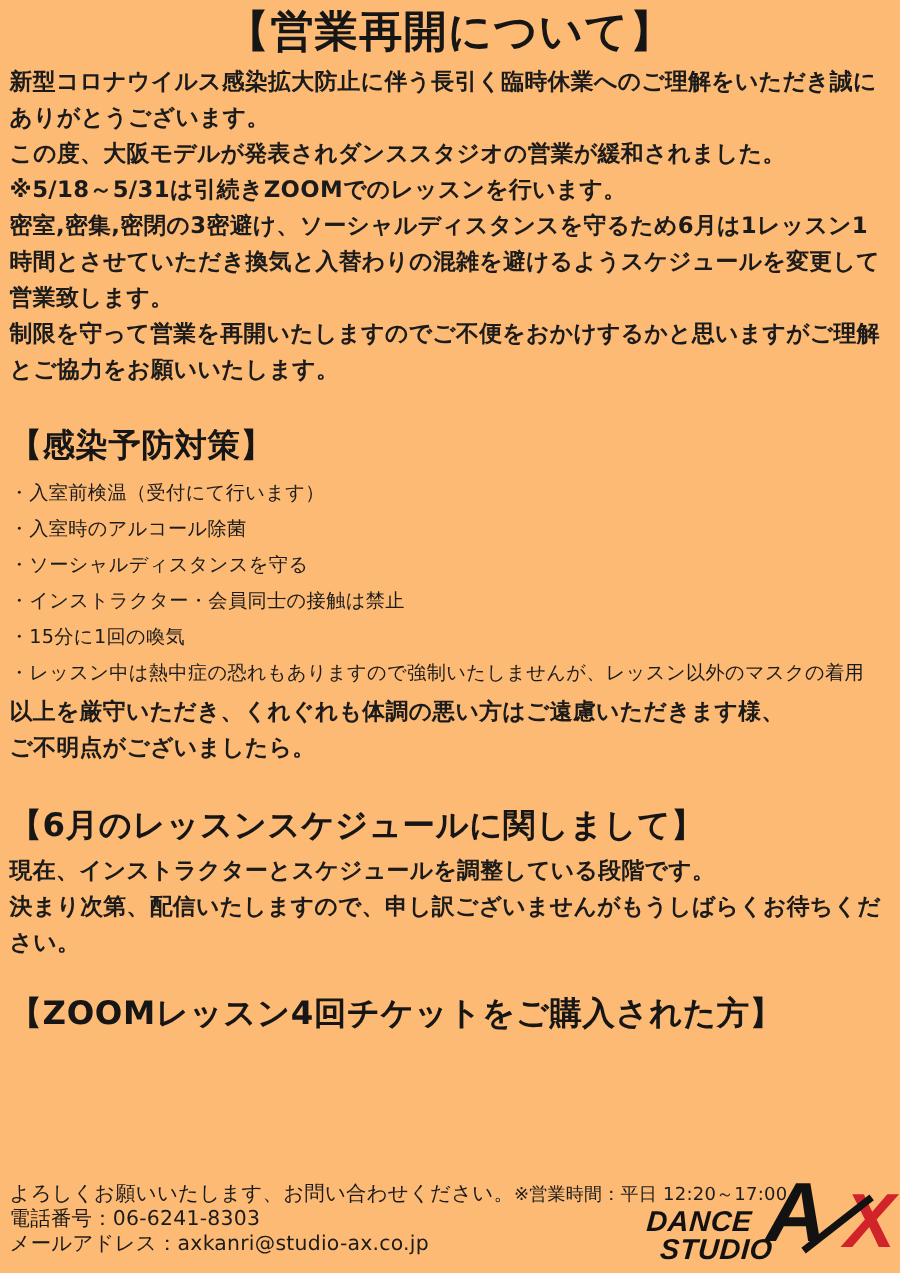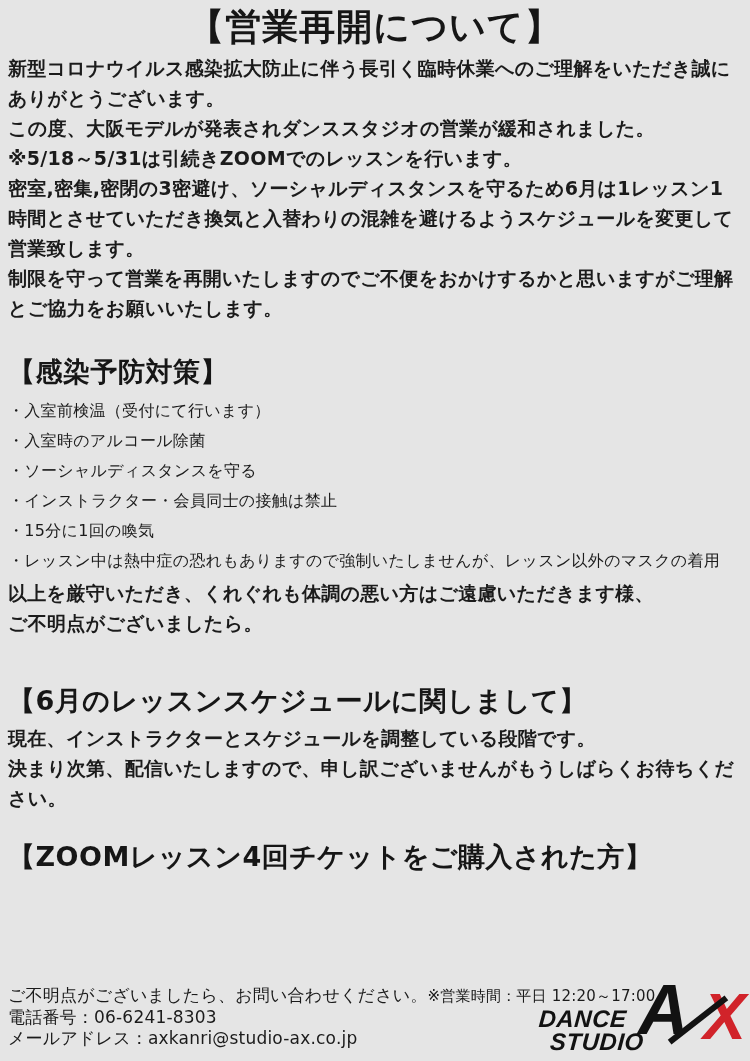--- a/index.html
+++ b/index.html
@@ -13,21 +13,21 @@
     color: #1b1b1b;
     font-family: "DejaVu Sans", "Liberation Sans", sans-serif;
   }
   .page {
     position: relative;
     width: 750px;
     height: 1061px;
     box-sizing: border-box;
     padding: 4px 8px 0 8px;
     overflow: hidden;
-    background: #e5e5e5;
+    background: #fdba74;
   }
   .main-title {
     margin: 0;
     font-size: 36px;
     line-height: 46px;
     font-weight: 600;
     text-align: center;
     letter-spacing: 1px;
     color: #161616;
   }
@@ -54,21 +54,21 @@
     padding: 0;
   }
   .bullet-list li {
     font-size: 16px;
     line-height: 30px;
     letter-spacing: 0.3px;
     padding-left: 20px;
     text-indent: -20px;
   }
   .closing { margin-top: 2px; }
-  #june-section { margin-top: 46px; }
+  #june-section { margin-top: 34px; }
   #june-section .section-heading { margin-bottom: 5px; }
   #zoom-section { margin-top: 27px; }
   #zoom-section .section-heading { margin-bottom: 5px; }
 
   .footer {
     position: absolute;
     left: 8px;
     right: 4px;
     bottom: 4px;
     height: 72px;
@@ -185,21 +185,21 @@
       <p>決まり次第、配信いたしますので、申し訳ございませんがもうしばらくお待ちください。</p>
     </div>
   </div>
 
   <div class="section" id="zoom-section">
     <h2 class="section-heading">【ZOOMレッスン4回チケットをご購入された方】</h2>
   </div>
 
   <div class="footer">
     <div class="footer-text">
-      <p><span>ご不明点がございましたら、お問い合わせください。</span><span class="hours-note">※営業時間：平日 12:20～17:00</span></p>
+      <p><span>よろしくお願いいたします、お問い合わせください。</span><span class="hours-note">※営業時間：平日 12:20～17:00</span></p>
       <p>電話番号：06-6241-8303</p>
       <p>メールアドレス：axkanri@studio-ax.co.jp</p>
     </div>
     <div class="logo">
       <div class="logo-words">
         <div class="logo-word-dance">DANCE</div>
         <div class="logo-word-studio">STUDIO</div>
       </div>
       <div class="logo-ax">
         <span class="logo-a">A</span>

